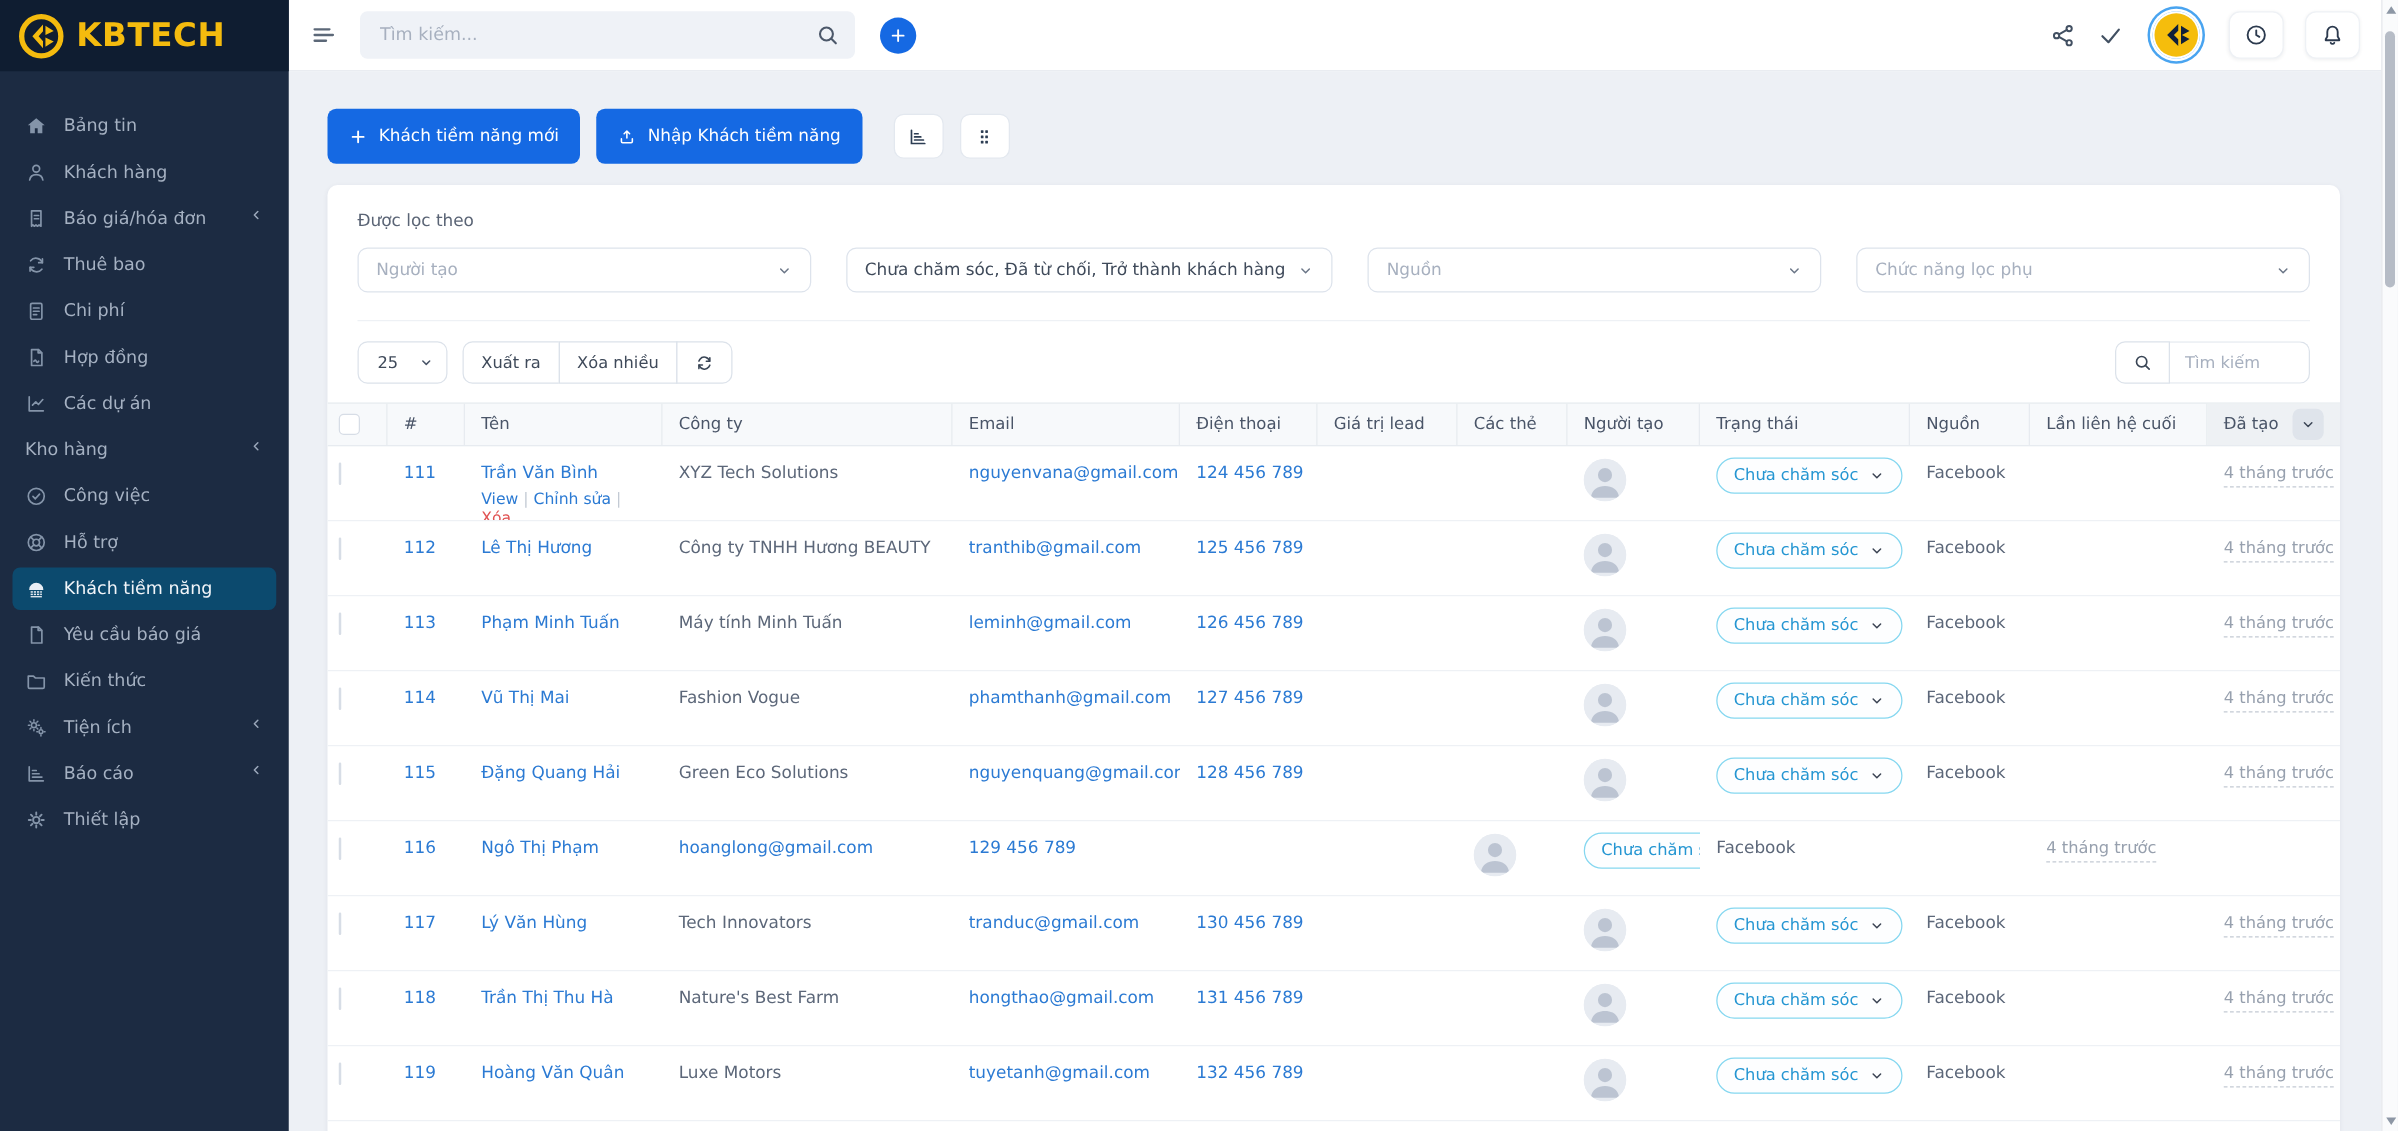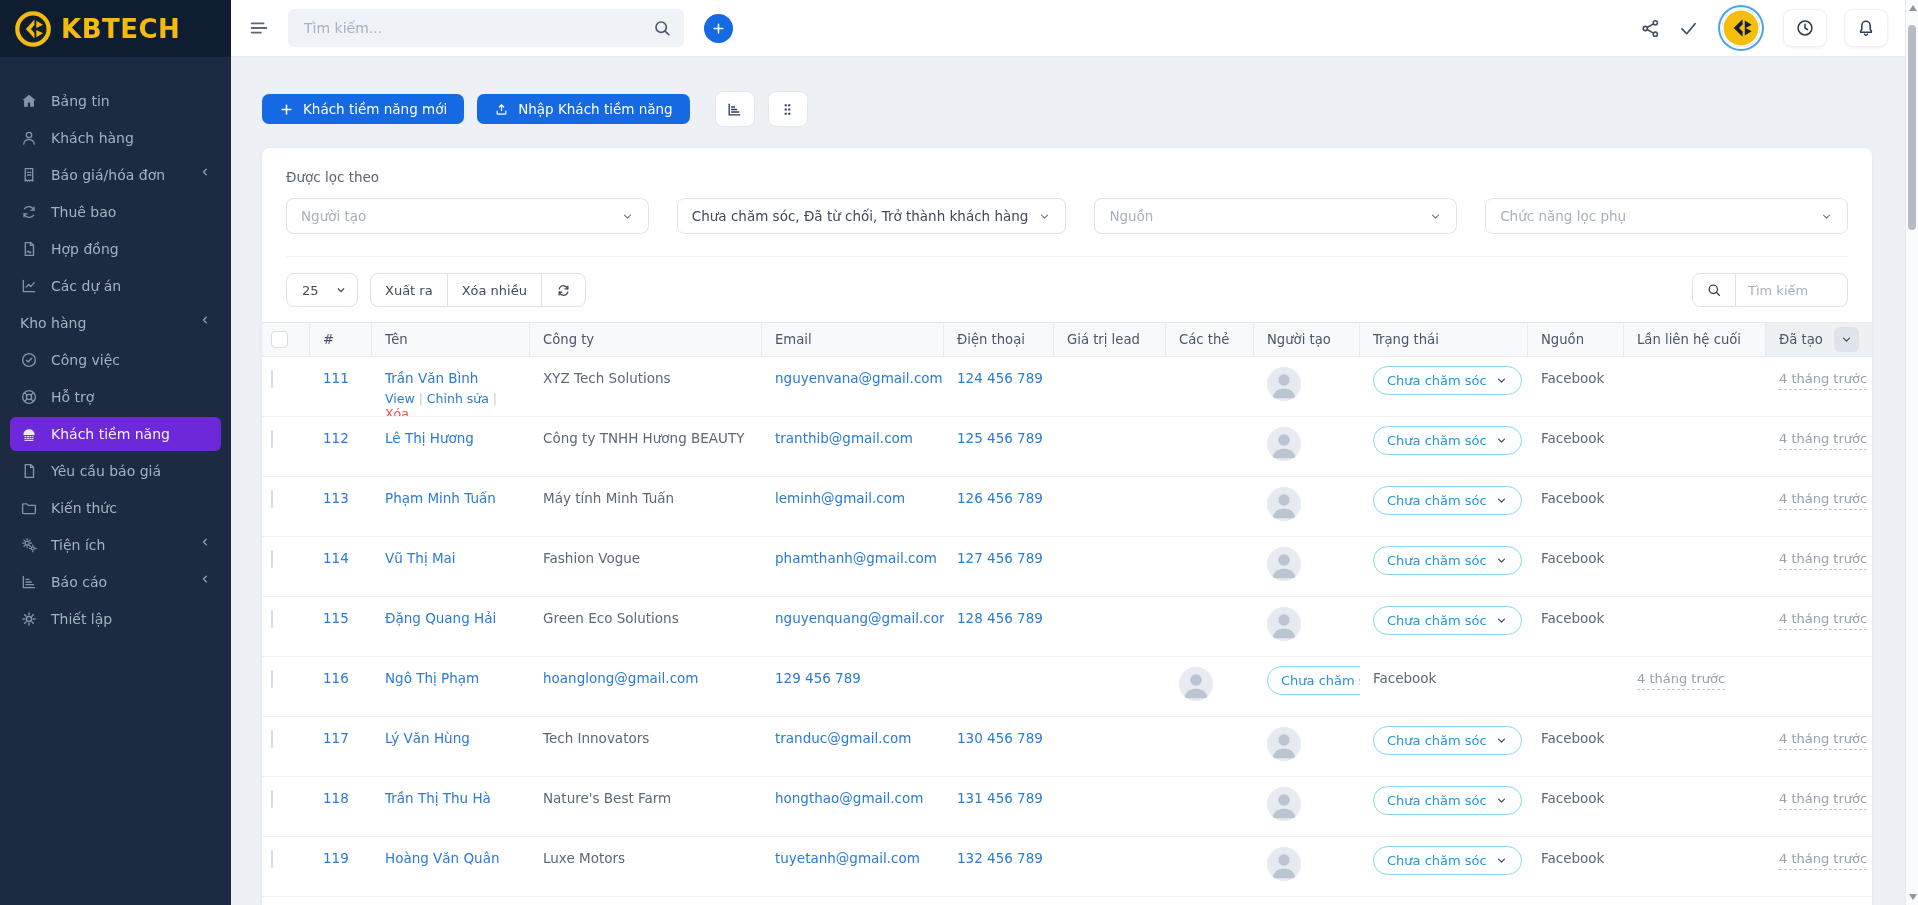--- a/index.html
+++ b/index.html
@@ -10,21 +10,21 @@
   
   .sidebar { position:absolute; left:0; top:0; width:231px; height:905px; background:#1c2b42; z-index:5; }
   .logo { height:57px; background:#0f1d31; display:flex; align-items:center; padding:0 14px; gap:9px; }
   .logo svg { width:38px; height:38px; }
   .logo-text { font-size:26px; font-weight:800; color:#f4bb0e; letter-spacing:.5px; }
   .nav { padding:0 8px;margin-top:27px; }
   .nav-item { display:flex; align-items:center; gap:13px; height:34px; margin:3px 2px; padding:0 10px; border-radius:6px;
               color:#a5b1c2; font-size:14px; cursor:pointer; }
   .nav-item .ic { width:18px; height:18px; color:#8494a9; flex:0 0 18px; }
   .nav-item .ic svg { width:18px; height:18px; display:block; }
-  .nav-item.active { background:#6d28d9; color:#f2f5f9; }
+  .nav-item.active { background:#0c4a6e; color:#f2f5f9; }
   .nav-item.active .ic { color:#e8edf4; }
   .nav-item .chev { margin-left:auto; width:12px; flex:0 0 12px; color:#9aa7ba; }
   .nav-item .chev svg { width:12px; height:12px; }
   .nav-item.no-icon { padding-left:10px; }
 
   
   .topbar { position:absolute; left:231px; top:0; width:1687px; height:57px; background:#fff; border-bottom:1px solid #e9ecf1;
             display:flex; align-items:center; padding:0 30px 0 17px; }
   .ic { display:inline-block; }
   .ic svg { display:block; }
@@ -45,21 +45,21 @@
   .avatar { width:38px; height:38px; border-radius:50%; box-shadow:0 0 0 2px #fff, 0 0 0 4px #49a4f0; margin:0 6px; cursor:pointer; }
   .avatar svg { width:38px; height:38px; }
   .top-box { width:44px; height:38px; background:#fff; border:1px solid #eef1f5; box-shadow:0 1px 3px rgba(25,39,60,.07);
              border-radius:9px; display:flex; align-items:center; justify-content:center; color:#2c3a4e; cursor:pointer; }
   .top-box svg { width:20px; height:20px; }
 
   
   .main { position:absolute; left:231px; top:57px; width:1674px; height:848px; padding:33px 0 0 31px; }
   .actions { display:flex; align-items:center; height:38px; }
   .btn-primary { display:inline-flex; align-items:center; gap:9px; background:#1569e3; color:#fff; border:none; border-radius:7px;
-                 height:30px; padding:0 17px; font-size:13.5px; font-weight:500; font-family:inherit; cursor:pointer;text-align:center; }
+                 height:44px; padding:0 17px; font-size:13.5px; font-weight:500; font-family:inherit; cursor:pointer;text-align:center; }
   .btn-primary .ic, .btn-primary svg { width:15px; height:15px; }
   .btn-primary + .btn-primary { margin-left:13px; }
   .icon-btn { width:40px; height:36px; background:#fff; border:1px solid #e3e8ef; border-radius:8px; color:#2c3d53;
               display:inline-flex; align-items:center; justify-content:center; cursor:pointer; }
   .icon-btn svg { width:17px; height:17px; }
   .icon-btn.first { margin-left:25px; }
   .icon-btn + .icon-btn { margin-left:13px; }
 
   .card { margin-top:20px; width:1610px; height:799px; background:#fff; border-radius:8px 8px 0 0;
           box-shadow:0 1px 4px rgba(25,39,60,.06); overflow:hidden; }
@@ -180,20 +180,29 @@
         <div class="nav-item">
           <span class="ic">
             <svg viewBox="0 0 24 24" fill="none" stroke="currentColor" stroke-width="1.8" stroke-linecap="round" stroke-linejoin="round">
               <path d="M6 7.5a7.2 7.2 0 0 1 12.4 2"></path>
               <path d="M18.6 5.5v4h-4"></path>
               <path d="M18 16.5a7.2 7.2 0 0 1-12.4-2"></path>
               <path d="M5.4 18.5v-4h4"></path>
             </svg>
           </span>
           <span class="nav-label">Thuê bao</span>
+        </div>
+        <div class="nav-item">
+          <span class="ic">
+            <svg viewBox="0 0 24 24" fill="none" stroke="currentColor" stroke-width="1.8" stroke-linecap="round" stroke-linejoin="round">
+              <rect x="6" y="3.5" width="12" height="17" rx="1.5"></rect>
+              <path d="M9 8.5h6M9 12h6M9 15.5h3.5"></path>
+            </svg>
+          </span>
+          <span class="nav-label">Chi phí</span>
         </div>
         <div class="nav-item">
           <span class="ic">
             <svg viewBox="0 0 24 24" fill="none" stroke="currentColor" stroke-width="1.8" stroke-linecap="round" stroke-linejoin="round">
               <path d="M7 3.5h7.5L18 7v13.5H7z"></path>
               <path d="M14 3.5V7h3.5"></path>
               <path d="M9.5 16c1-1.6 2-1.6 2.5 0s1.5 1.6 2.5 0"></path>
             </svg>
           </span>
           <span class="nav-label">Hợp đồng</span>

